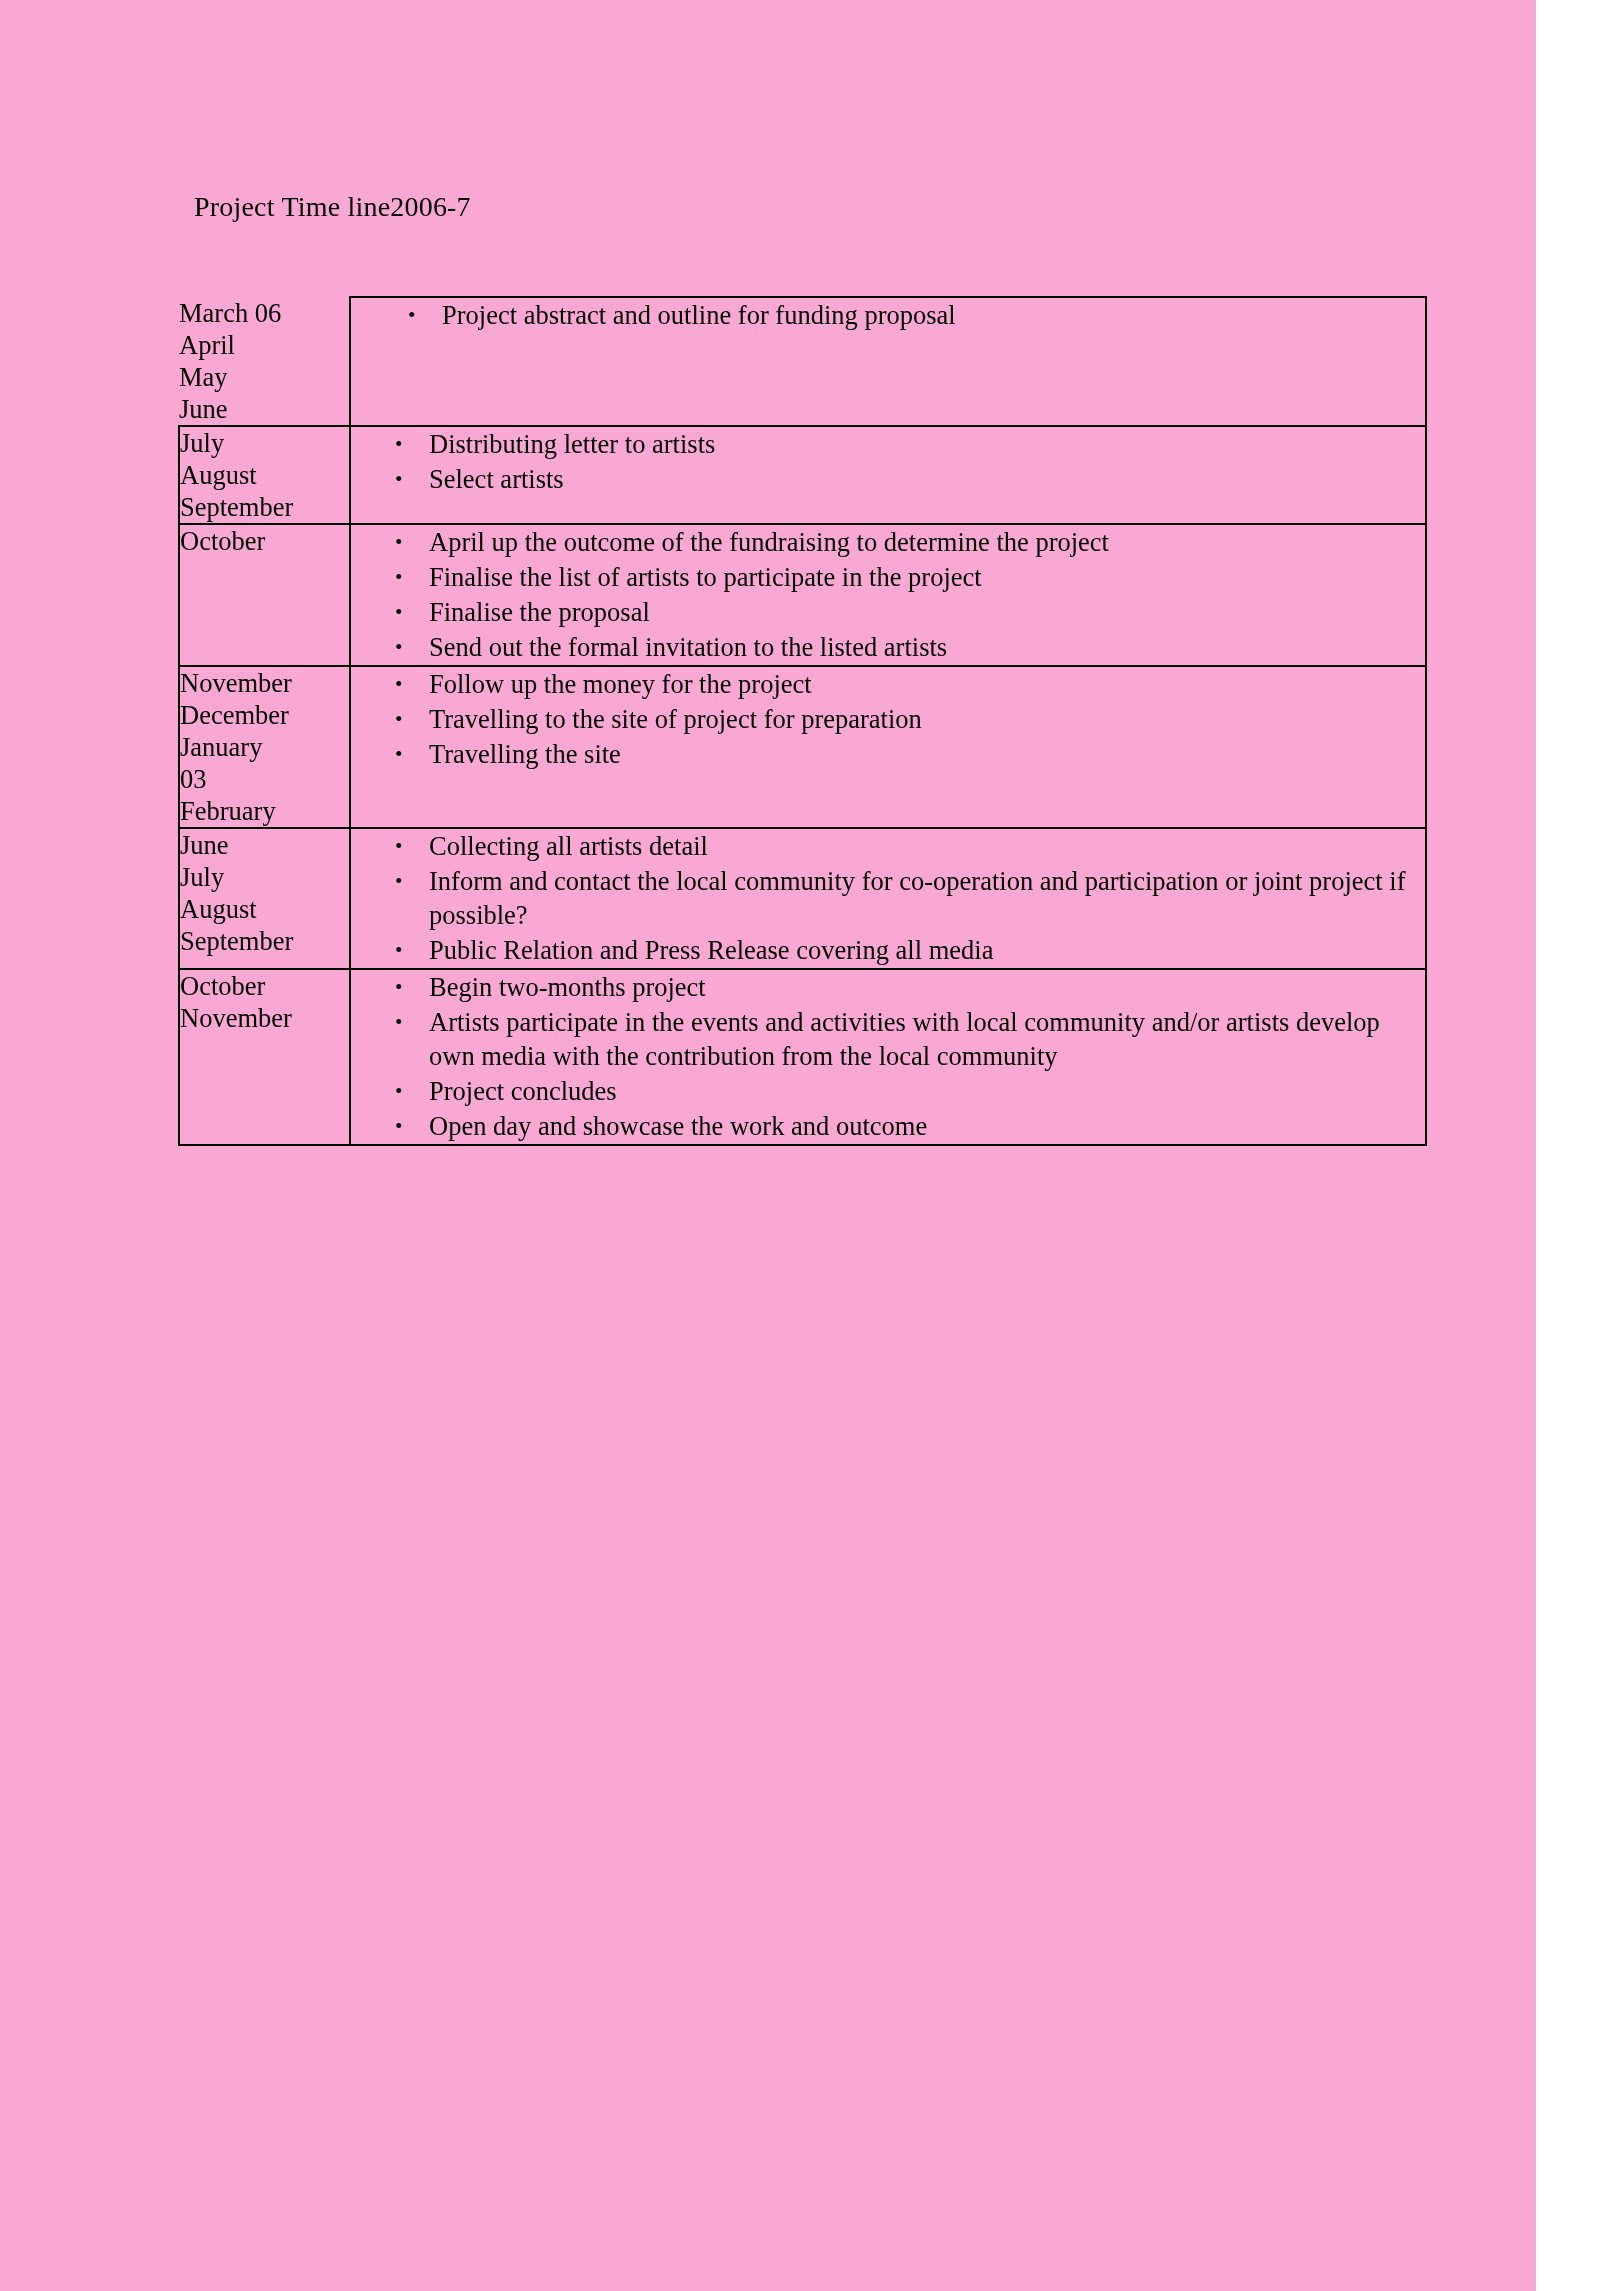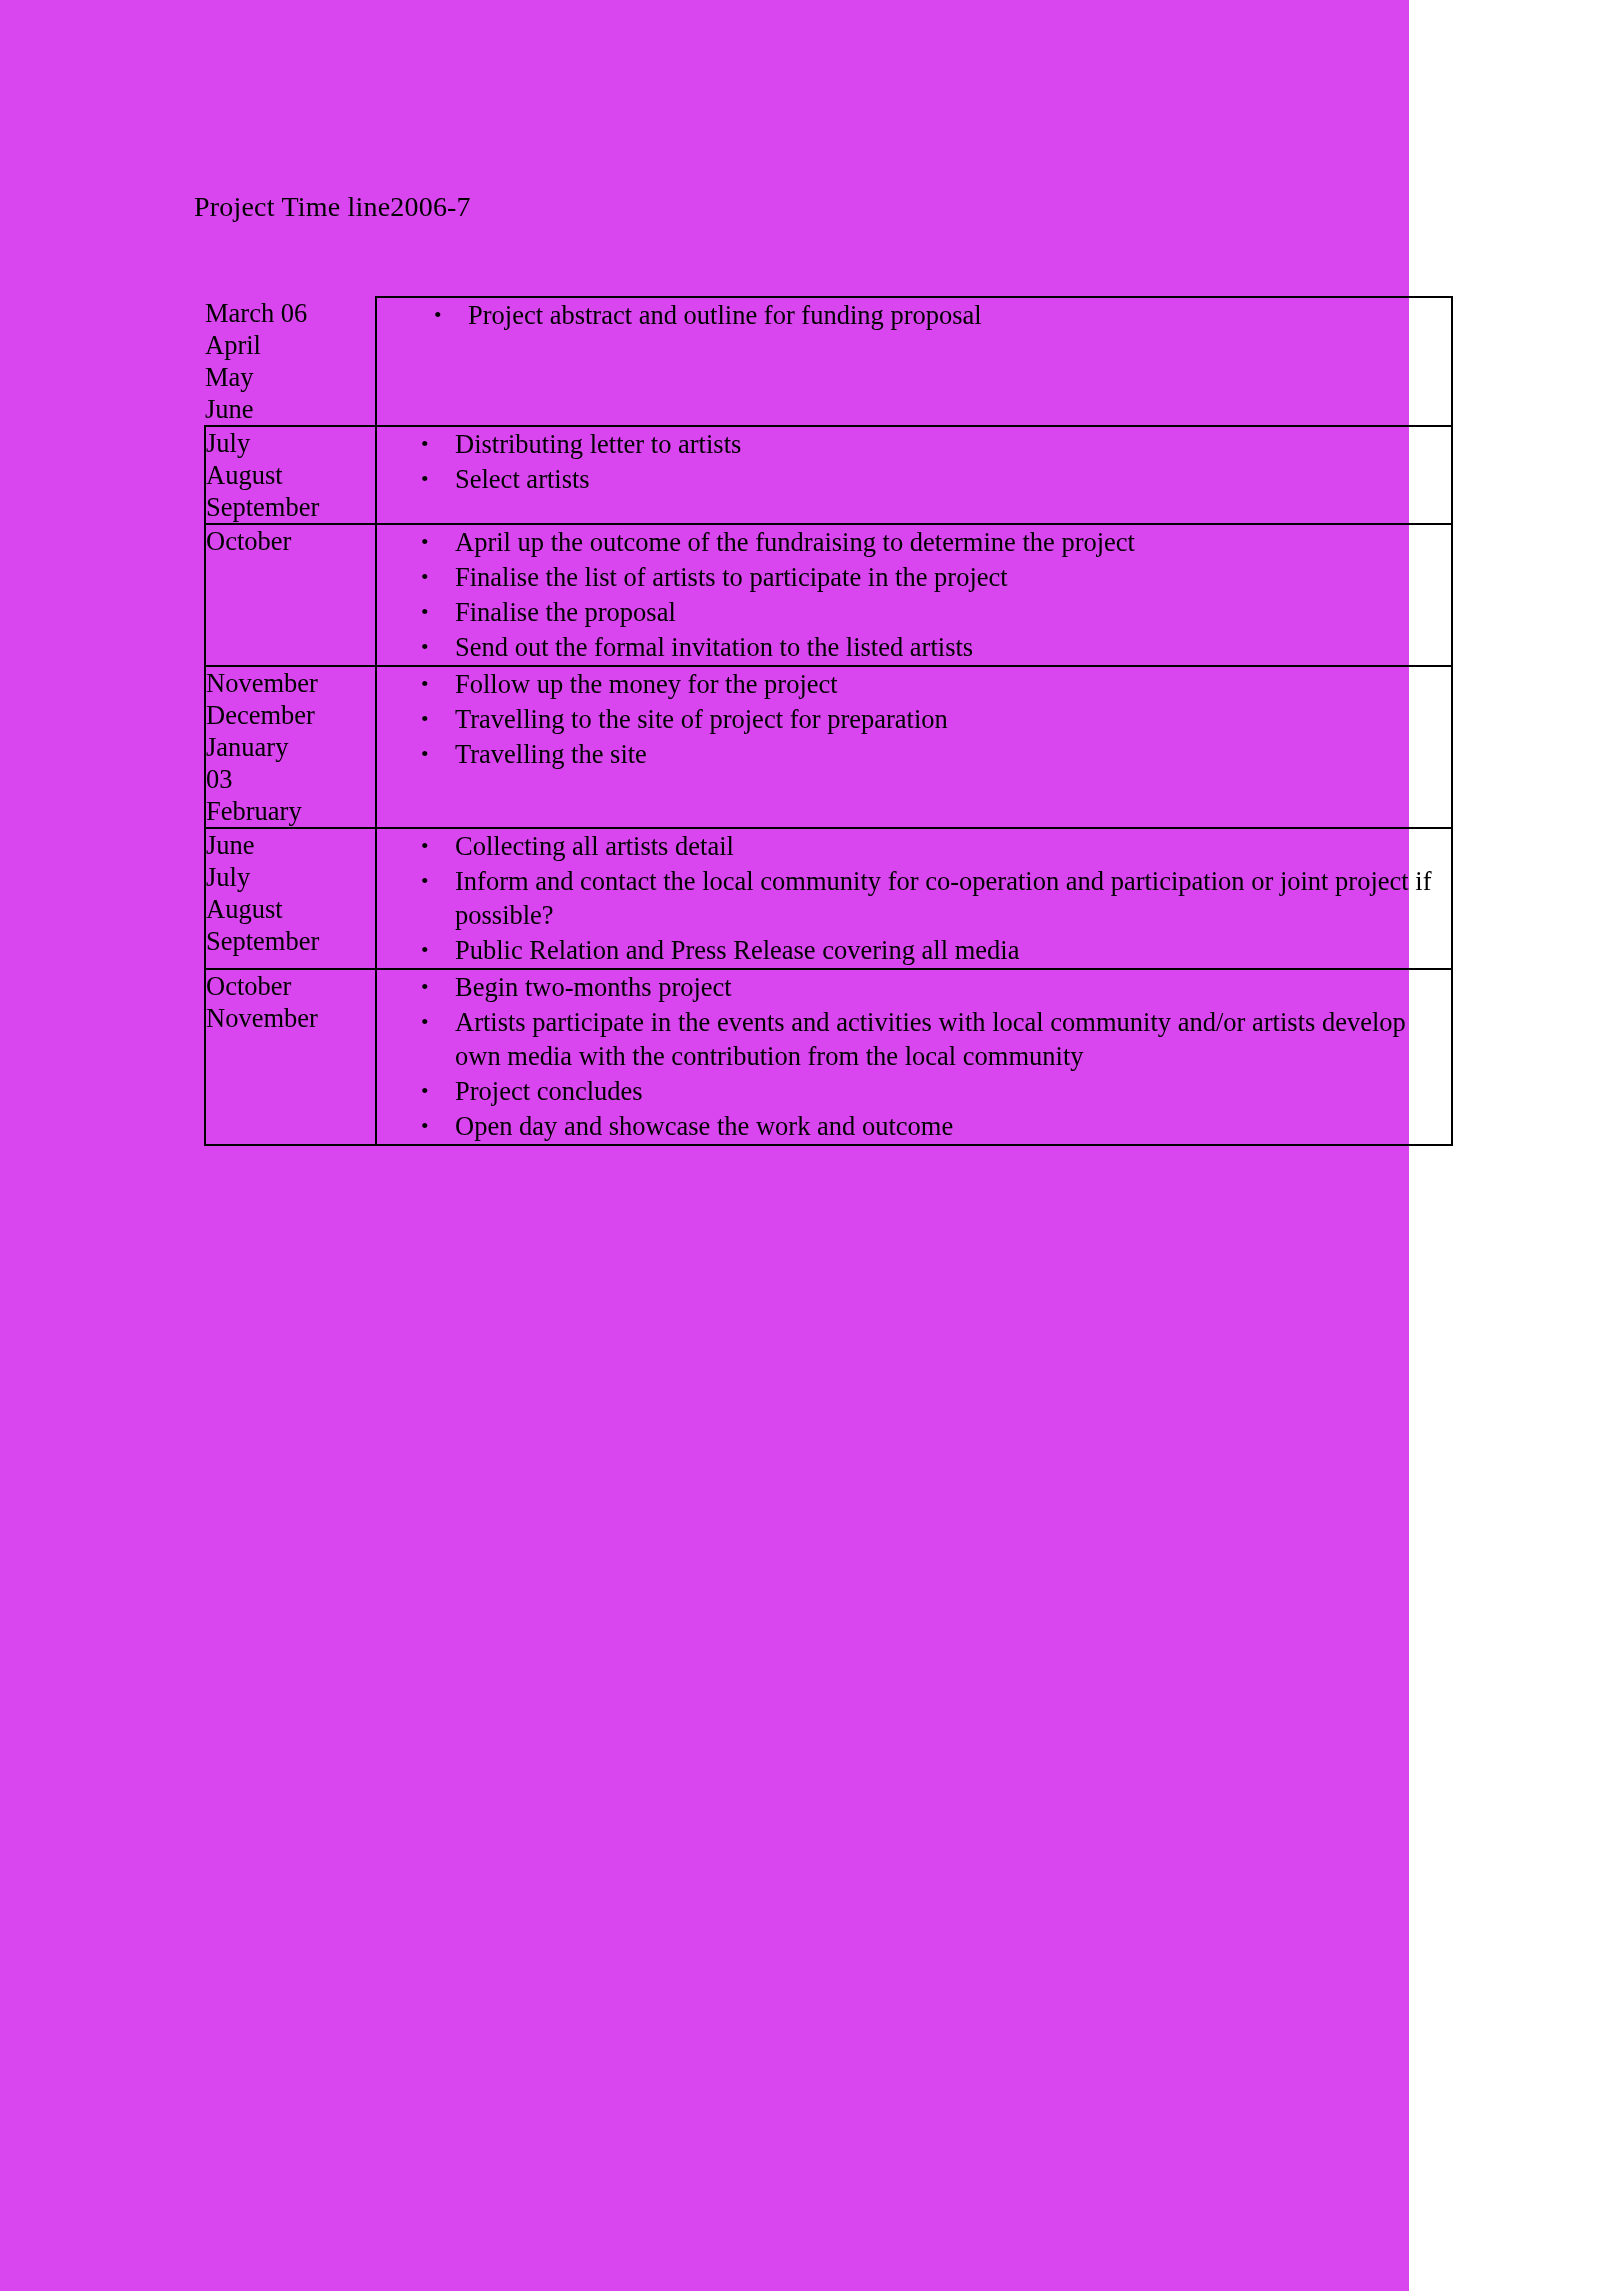--- a/index.html
+++ b/index.html
@@ -13,39 +13,39 @@
     font-family: "Liberation Serif", "DejaVu Serif", serif;
     color: #000000;
     position: relative;
     overflow: hidden;
   }
 
   .page {
     position: absolute;
     left: 0;
     top: 0;
-    width: 1409px;
+    width: 1536px;
     height: 2292px;
-    background: #d946ef;
+    background: #f9a8d4;
     text-decoration: underline;
   }
 
   .doc-title {
     position: absolute;
     left: 194px;
     top: 188px;
     font-size: 28px;
     line-height: 37px;
     letter-spacing: 0.2px;
     white-space: nowrap;
   }
 
   .timeline-table {
     position: absolute;
-    left: 204px;
+    left: 178px;
     top: 296px;
     width: 1247px;
     border-collapse: collapse;
     table-layout: fixed;
     border-radius: 25px;
   }
 
   .timeline-table td {
     vertical-align: top;
     padding: 0;

